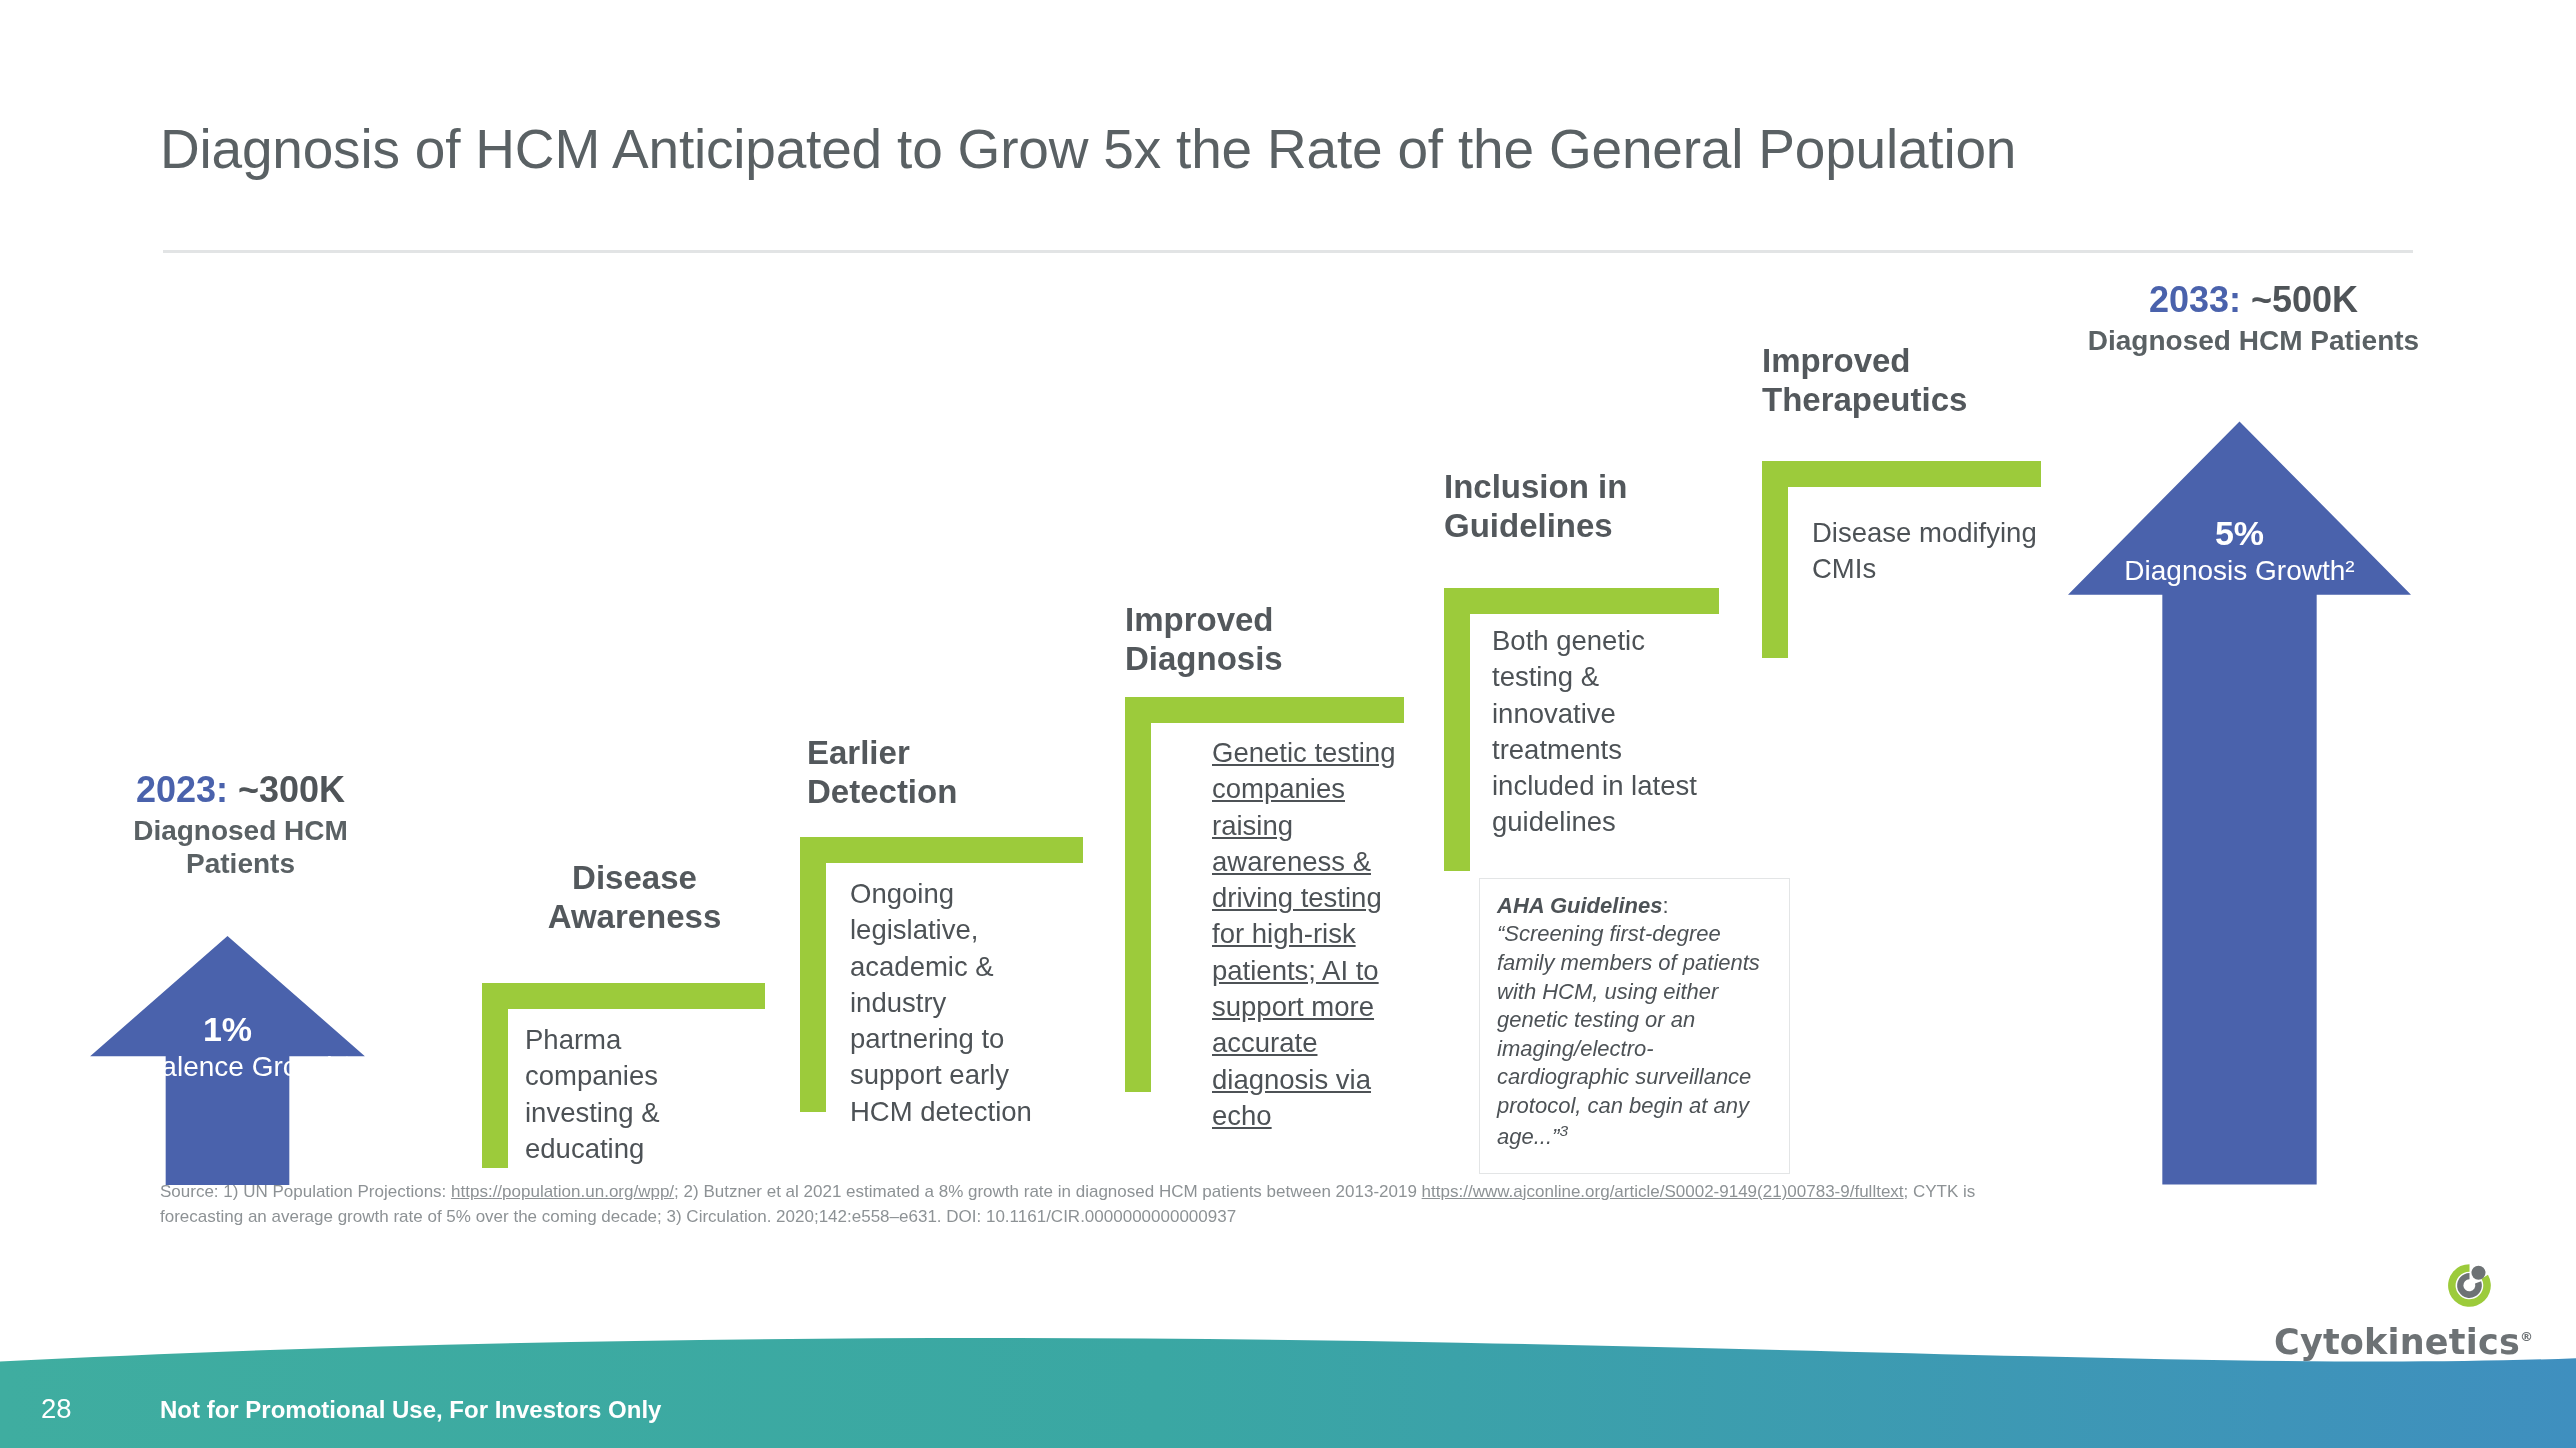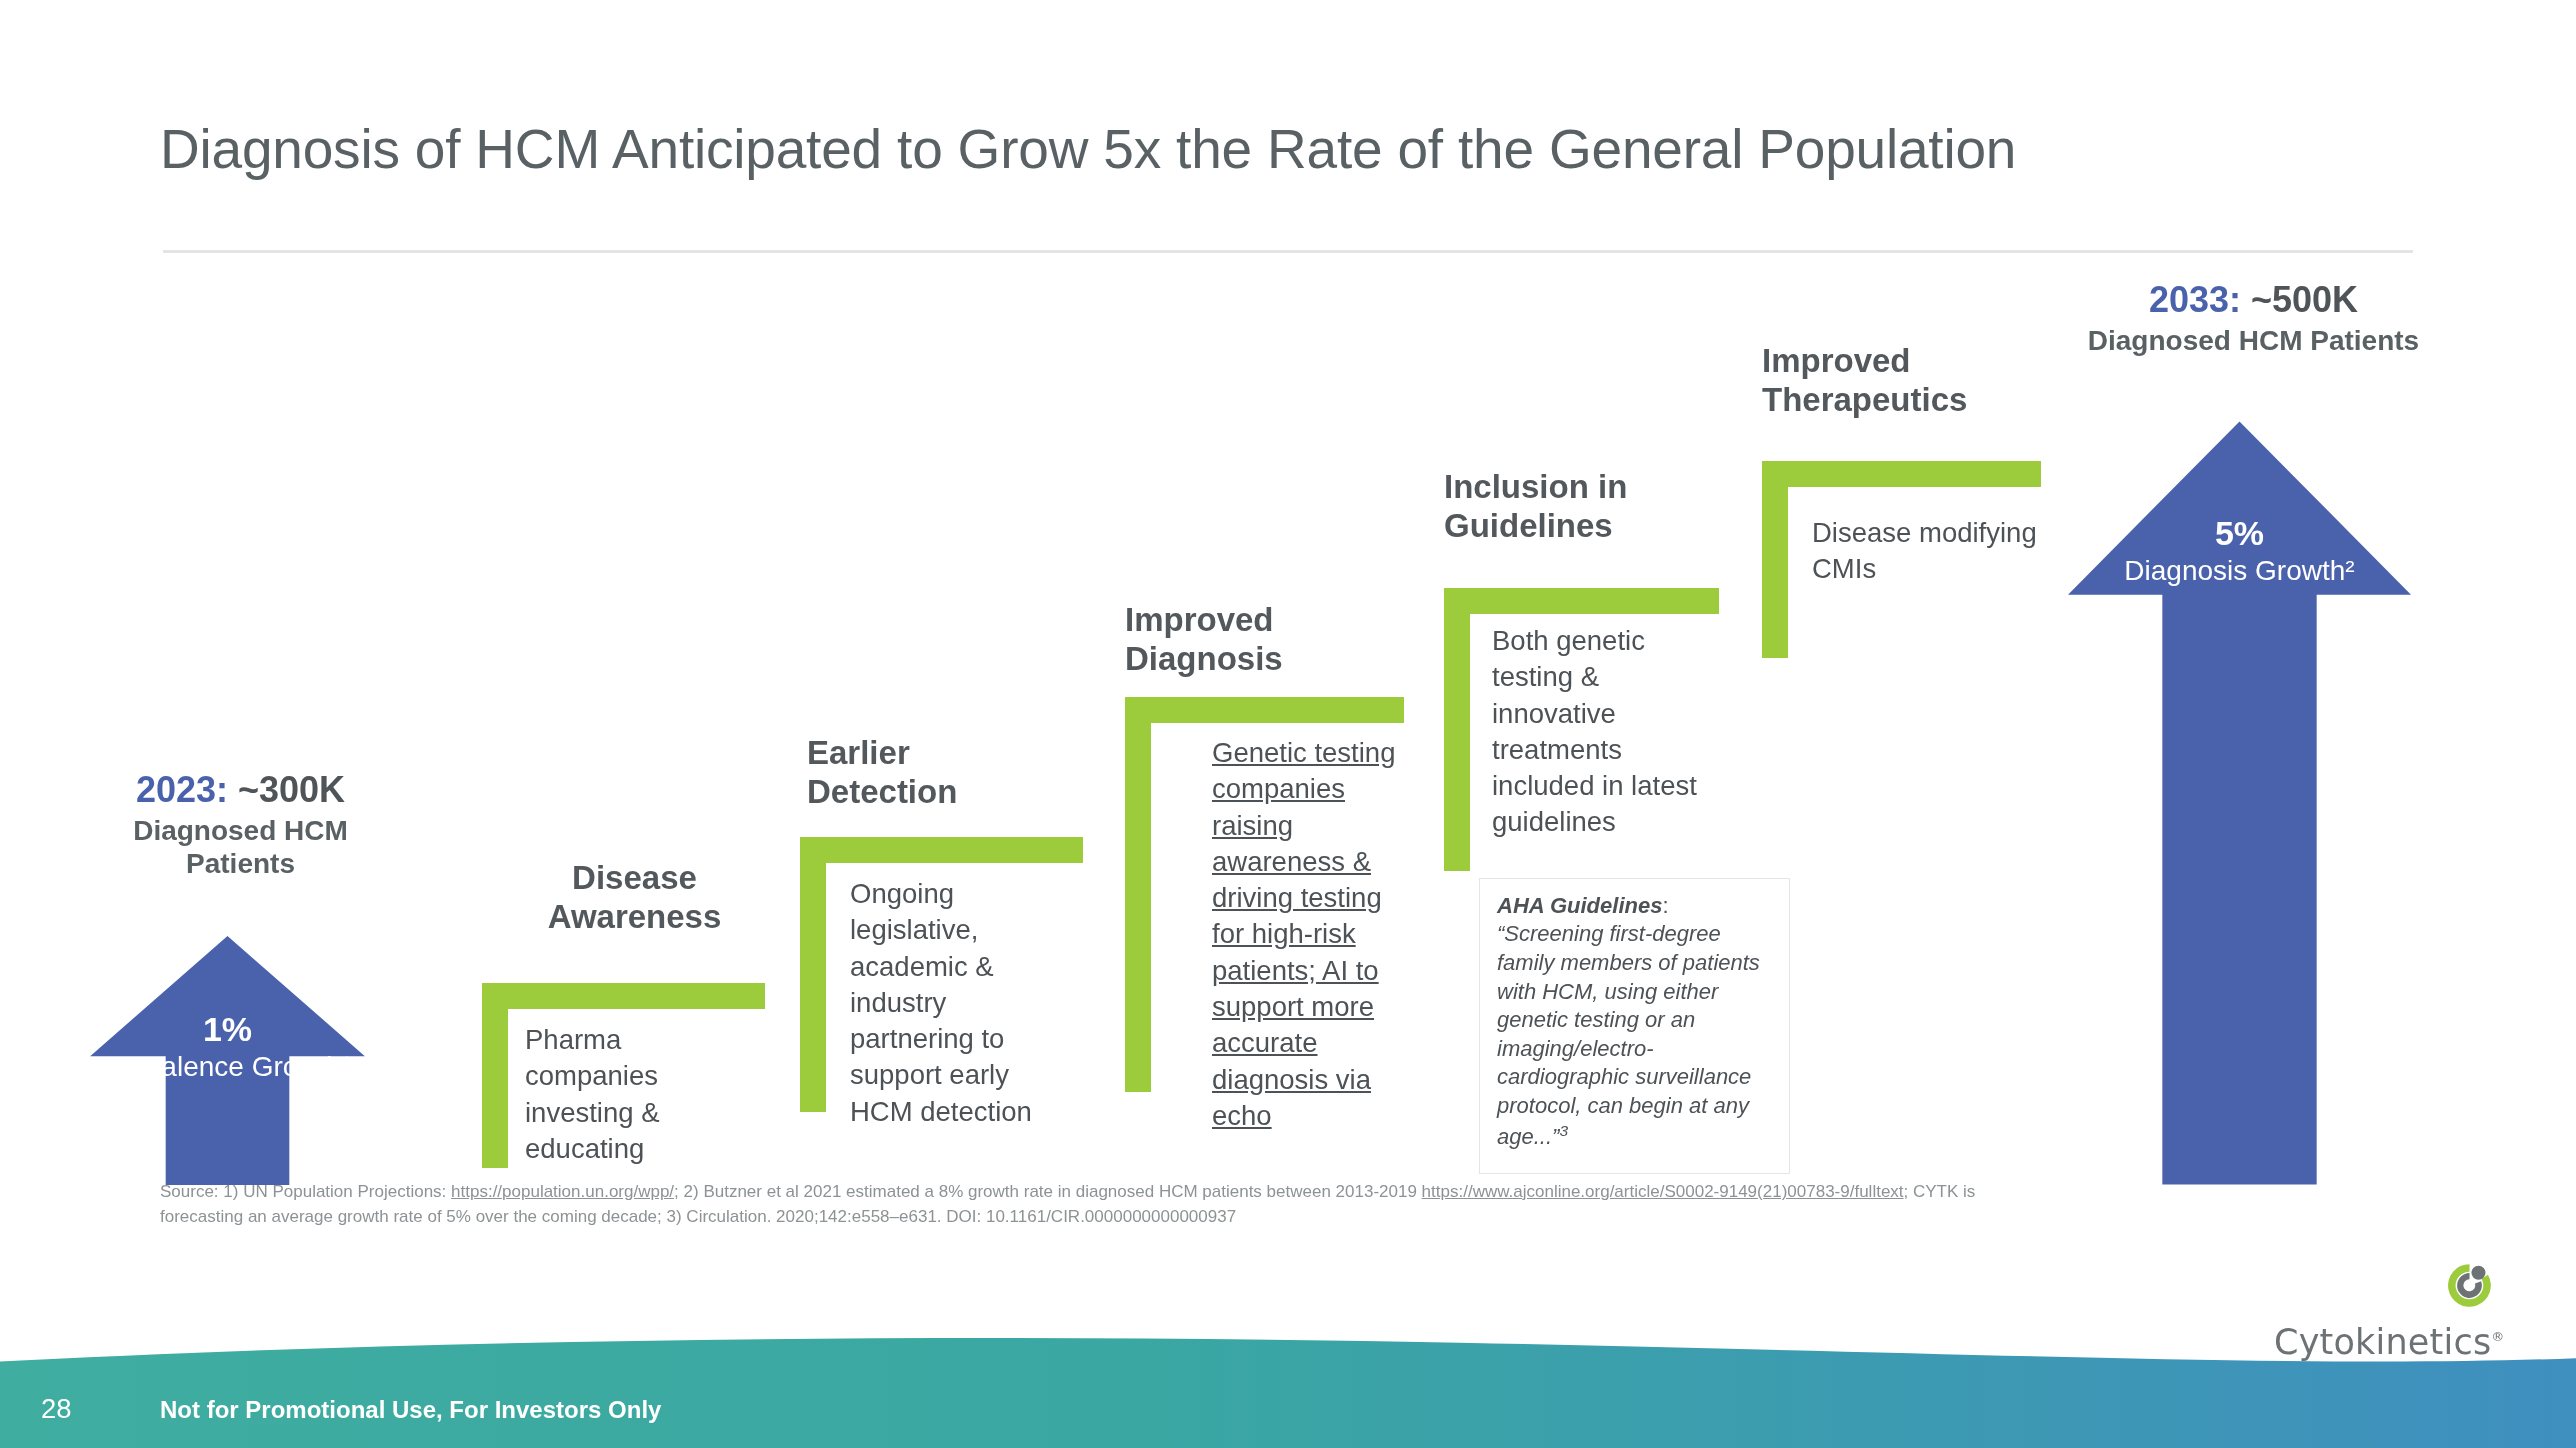--- a/index.html
+++ b/index.html
@@ -130,21 +130,21 @@
     left:160px; bottom:25px;
     font-size:24px; color:#ffffff; font-weight:700;
   }
 
   
   .logo { position:absolute; right:53px; bottom:82px; width:249px; height:103px; }
   .logo-word {
     position:absolute; left:0; bottom:5.2px;
     font-size:35px; color:#6d7275; letter-spacing:0.2px;
     font-family:"DejaVu Sans", sans-serif;
-    font-weight:400;
+    font-weight:700;
   }
   .logo-tm { font-size:13px; vertical-align:super; }
   .logo-mark { position:absolute; right:27.5px; top:-5.2px; }
 </style>
 </head>
 <body>
 
 <div class="slide">
 
   <div class="title">Diagnosis of HCM Anticipated to Grow 5x the Rate of the General Population</div>

